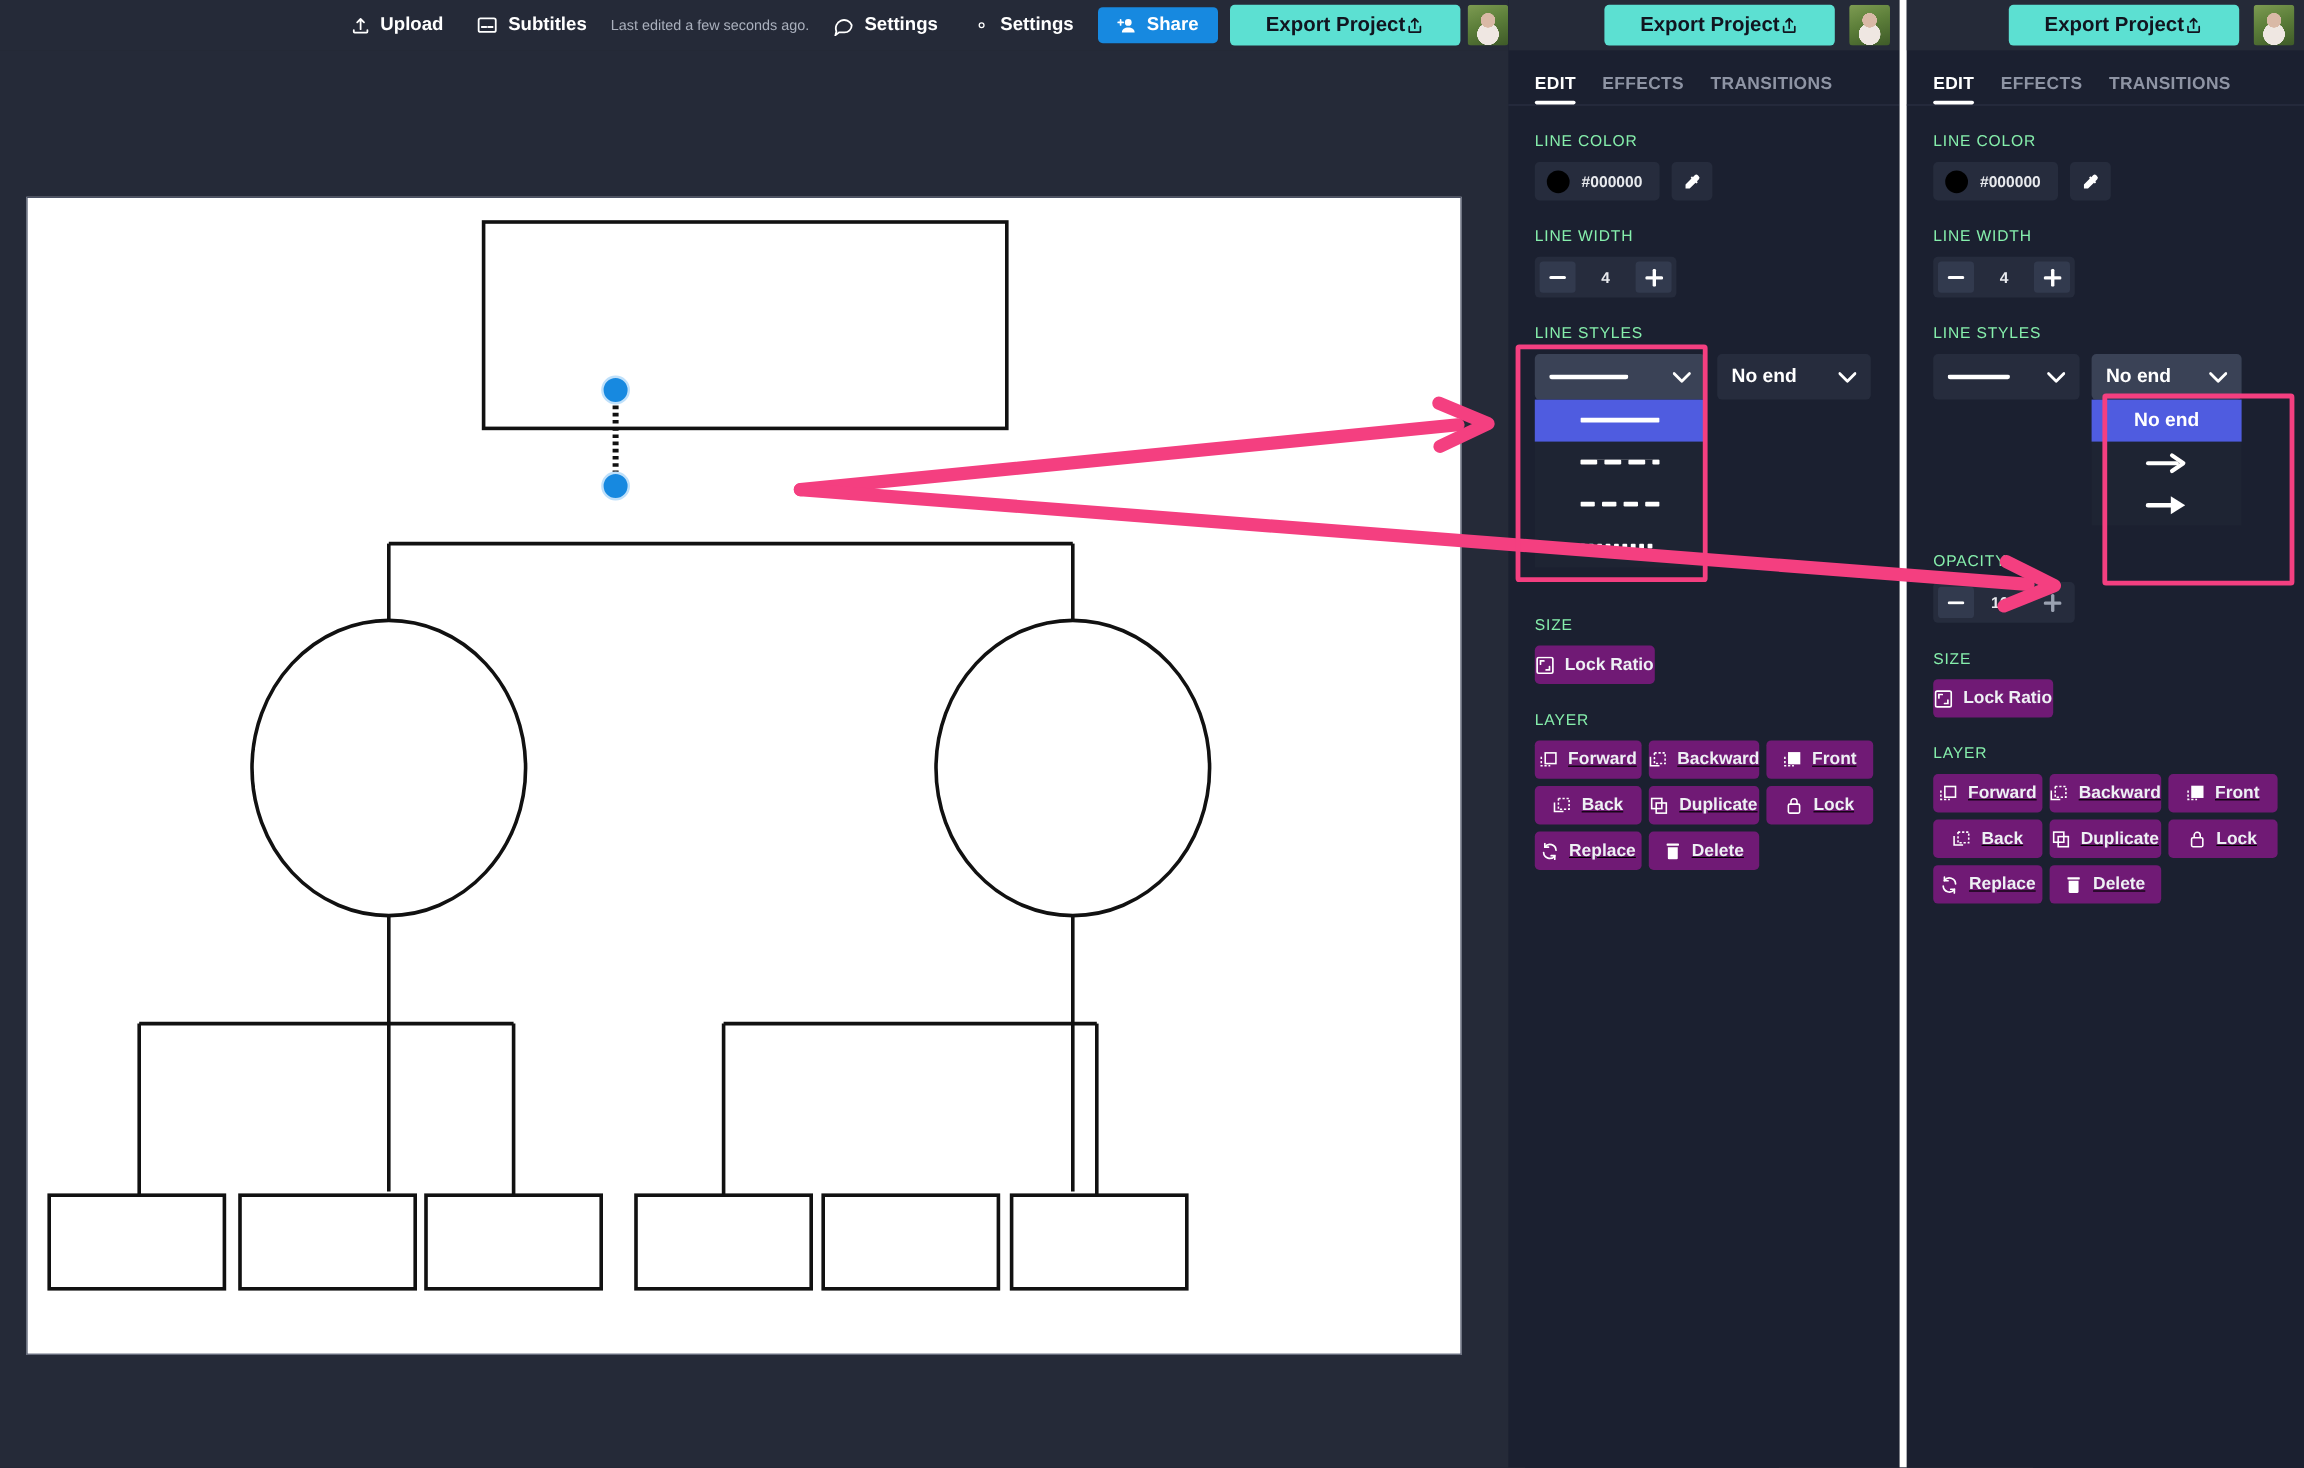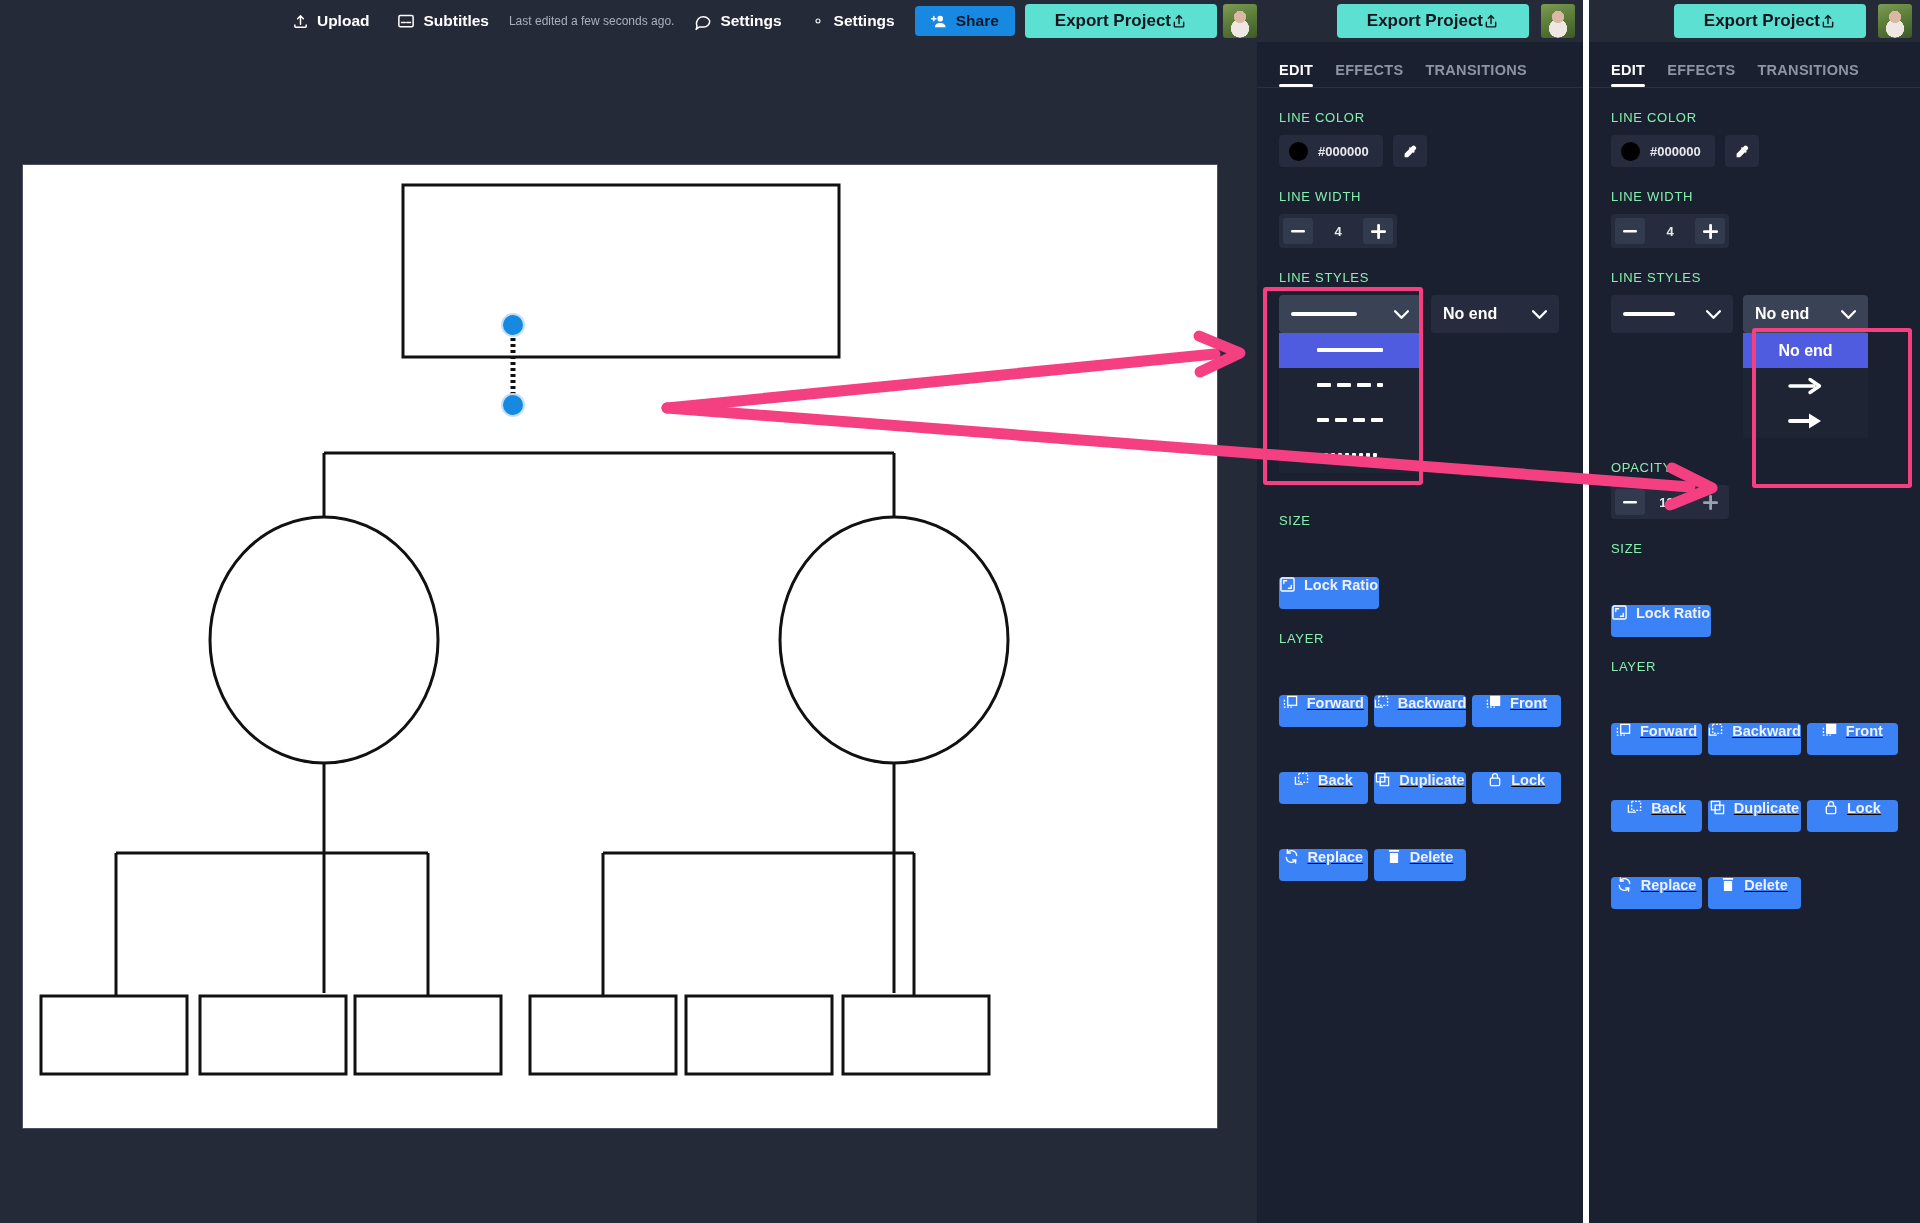--- a/index.html
+++ b/index.html
@@ -20,21 +20,21 @@
   }
   .tb-item {
     display: flex; align-items: center; gap: 8px;
     color: #ffffff; font-size: 15.5px; font-weight: bold;
     padding: 4px 14px; height: 42px; cursor: pointer;
   }
   .tb-note { color: #aab0bd; font-size: 12px; font-weight: normal; padding: 0 6px; }
   .tb-share {
     background: #1789e0; border-radius: 4px;
     height: 30px; padding: 0 16px; display: flex; align-items: center; gap: 8px;
-    color: #0f172a; font-size: 15.5px; font-weight: bold; cursor: pointer;
+    color: #ffffff; font-size: 15.5px; font-weight: bold; cursor: pointer;
     margin-left: 6px;
   }
   .tb-export {
     background: #5ce0d2; border-radius: 4px;
     height: 34px; padding: 0 30px; display: flex; align-items: center; 
     color: #111520; font-size: 17px; font-weight: bold; cursor: pointer;
   }
   .avatar {
     width: 34px; height: 34px; border-radius: 3px; margin-left: 6px;
     background:
@@ -125,23 +125,23 @@
   }
   .select.dk { background: #262c3d; }
   .opt-list { background: #1e2433; }
   .opt {
     height: 35px; display: flex; align-items: center; justify-content: center;
     cursor: pointer; color: #ffffff; font-size: 16px; font-weight: bold;
   }
   .opt.sel { background: #4f5ce0; }
 
   .btn {
-    background: #3b82f6; border-radius: 4px; height: 32px;
-    display: flex; align-items: flex-start; justify-content: center; gap: 9px;
-    color: #eef0f4; font-size: 14.5px; font-weight: bold; cursor: pointer; margin-top: 39px;
+    background: #701a75; border-radius: 4px; height: 32px;
+    display: flex; align-items: center; justify-content: center; gap: 9px;
+    color: #eef0f4; font-size: 14.5px; font-weight: bold; cursor: pointer;
   }
   .grid2 {
     display: grid; grid-template-columns: 1fr 1fr 1fr; gap: 6px;
     margin: 0 22px;
     text-decoration: underline;
   }
   .lock-ratio { width: 100px; }
 
   .hl-box {
     position: absolute; border: 4px solid #f43f80; border-radius: 3px;

